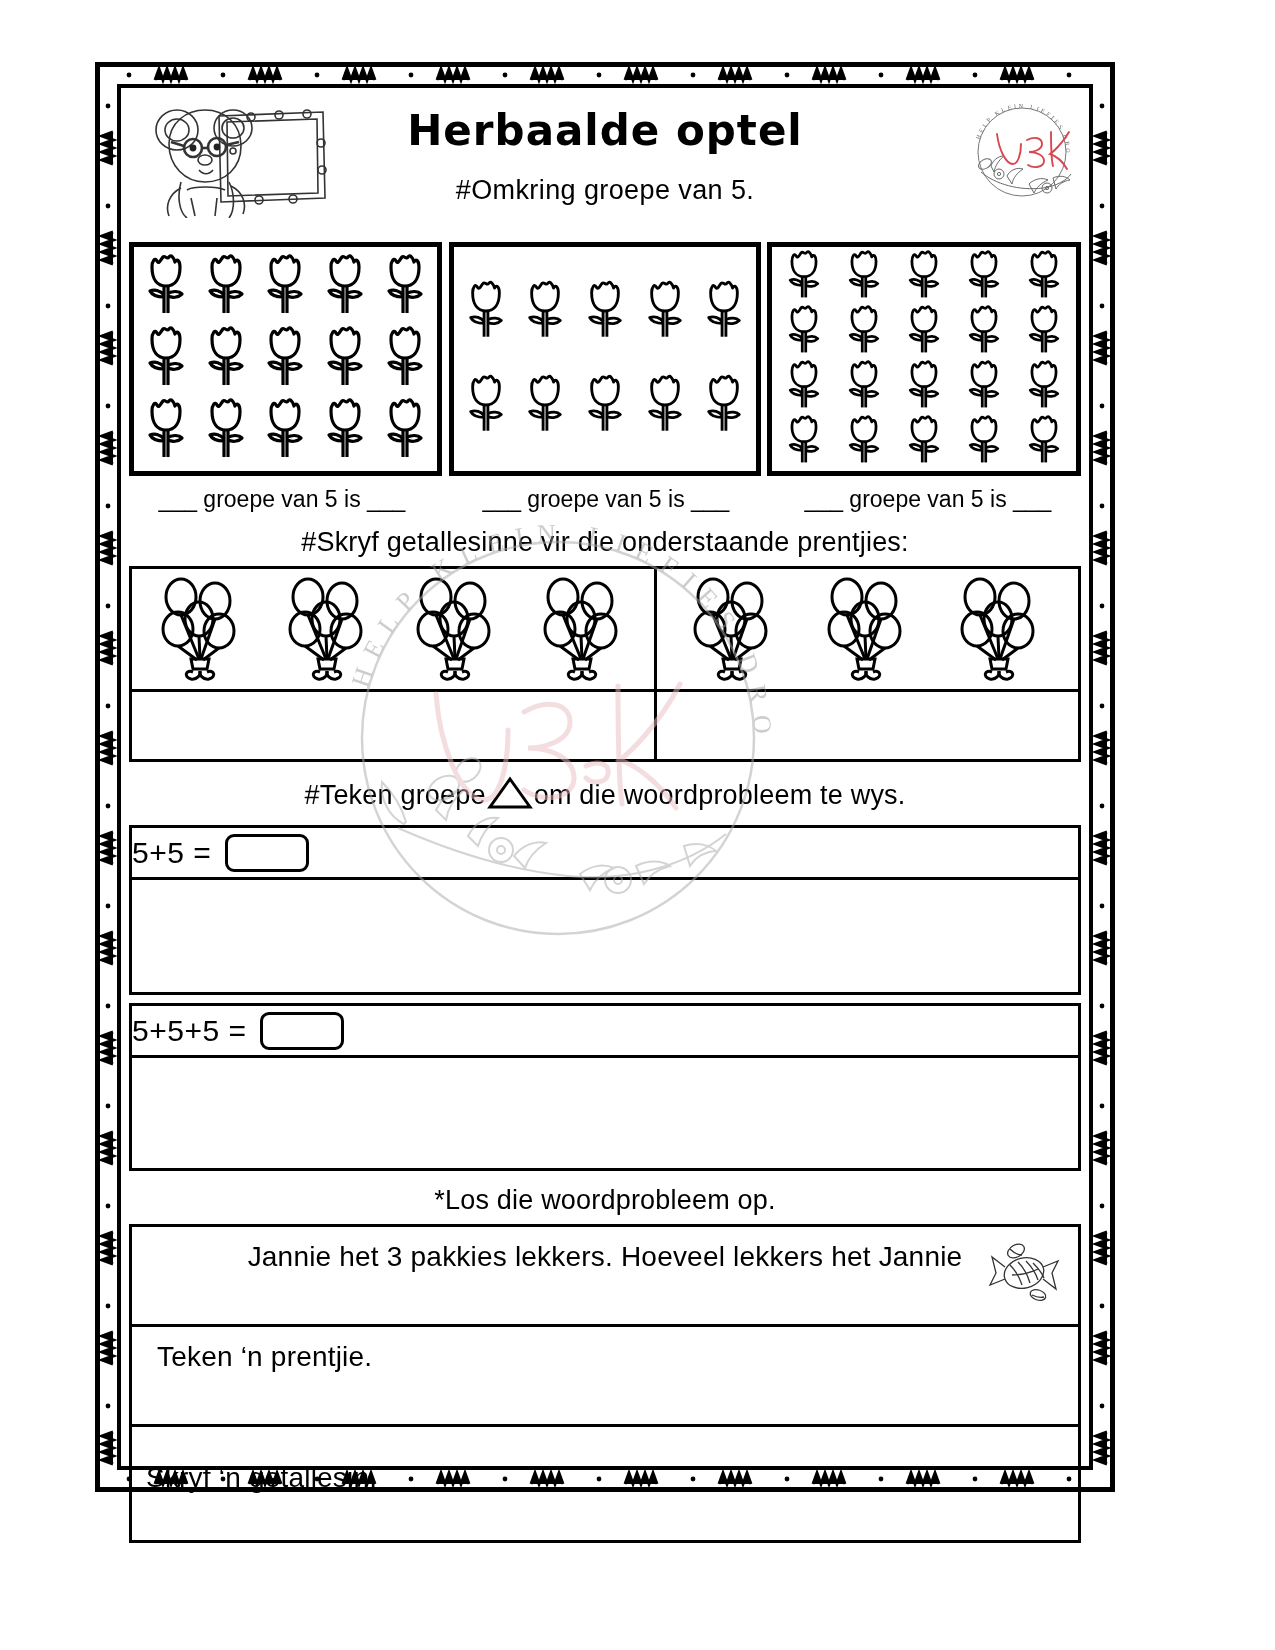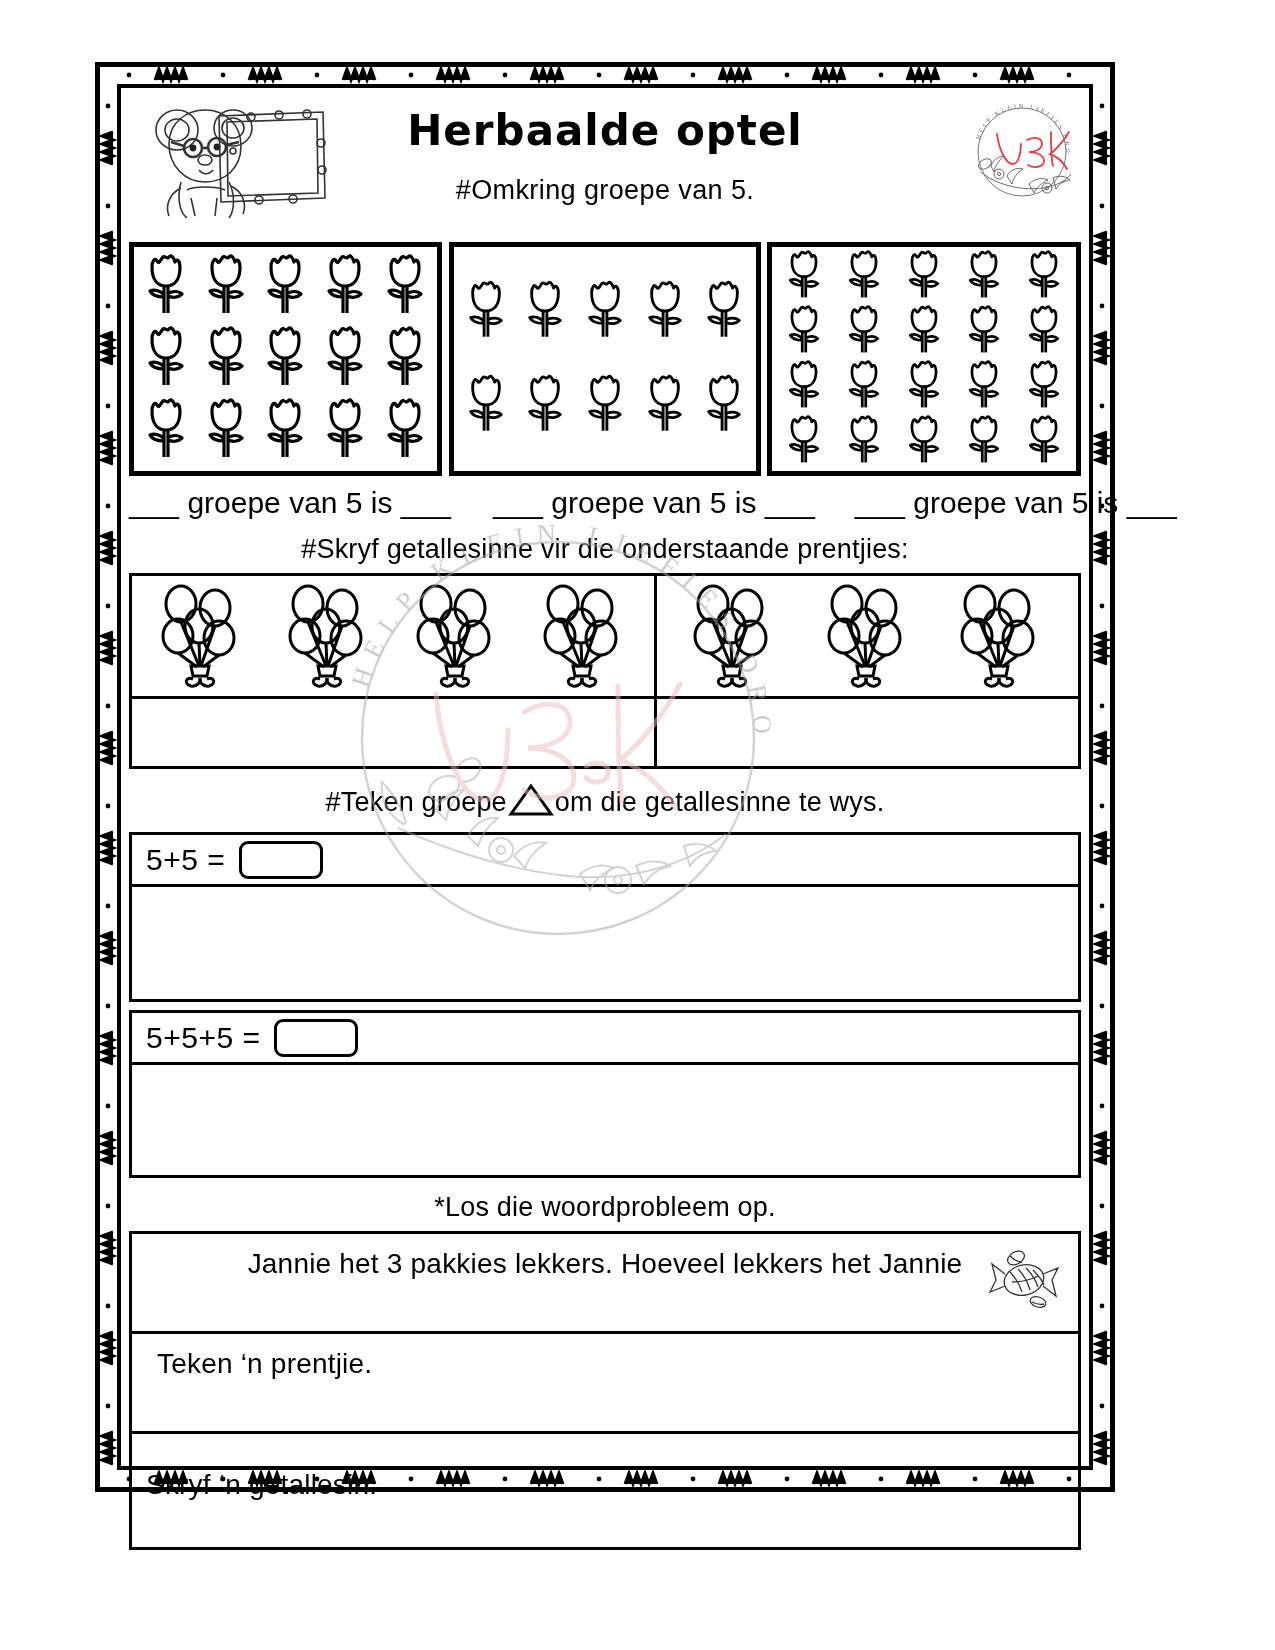--- a/index.html
+++ b/index.html
@@ -96,23 +96,22 @@
   }
   .fgrid.g3 { grid-template-rows: repeat(3, 1fr); }
   .fgrid.g2 { grid-template-rows: repeat(2, 1fr); padding: 18px 2px; }
   .fgrid.g4 { grid-template-rows: repeat(4, 1fr); padding: 2px; }
   .tulip { display: block; }
 
   
   .fillrow {
     display: flex;
     margin: 10px 8px 0 8px;
-    font-size: 30px;
+    font-size: 23px;
     color: #000;
-    gap: 24px;
   }
   .fillcell { flex: 1; text-align: center; white-space: nowrap; }
   .fillcell.c1 { padding-right: 18px; }
   .fillcell.c3 { padding-left: 16px; }
 
   
   .instr {
     text-align: center;
     font-size: 27px;
     color: #000;
@@ -131,21 +130,21 @@
   .btr.row1 { height: 120px; }
   .btr.row2 { height: 70px; border-top: 3px solid #000; }
   .bcell-l { width: 55.5%; border-right: 3px solid #000; position: relative; }
   .bcell-r { flex: 1; position: relative; }
   .bflex { display: flex; height: 100%; align-items: flex-start; }
   .bflex.l { justify-content: space-around; padding: 6px 6px 0 6px; }
   .bflex.r { justify-content: space-around; padding: 6px 10px 0 10px; }
 
   
   .eqpanel { margin: 8px 8px 0 8px; border: 3px solid #000; }
-  .eqhead { height: 52px; border-bottom: 3px solid #000; display: flex; align-items: center; padding-left: 14px; }
+  .eqhead { height: 52px; border-bottom: 3px solid #000; display: flex; align-items: center; }
   .eqtext { font-size: 30px; color: #000; letter-spacing: 0.5px; }
   .eqbox {
     width: 84px; height: 38px;
     border: 3px solid #000;
     border-radius: 9px;
     margin-left: 14px;
   }
   .eqbody { height: 112px; }
   .eqbody.tall { height: 110px; }
 
@@ -992,21 +991,21 @@
       </div>
       <div class="btr row2">
         <div class="bcell-l"></div>
         <div class="bcell-r"></div>
       </div>
     </div>
 
     <div class="instr">
       <span>#Teken groepe</span><span class="tri"><svg width="46" height="34" viewBox="0 0 46 34">
             <path d="M23 3 L43 31 L3 31 Z" fill="none" stroke="#000" stroke-width="3"></path>
-          </svg></span><span>om die getallesinne te wys.</span>
+          </svg></span><span>om die woordprobleem te wys.</span>
     </div>
 
     <div class="eqpanel">
       <div class="eqhead">
         <span class="eqtext">5+5 =</span>
         <span class="eqbox"></span>
       </div>
       <div class="eqbody"></div>
     </div>
 

